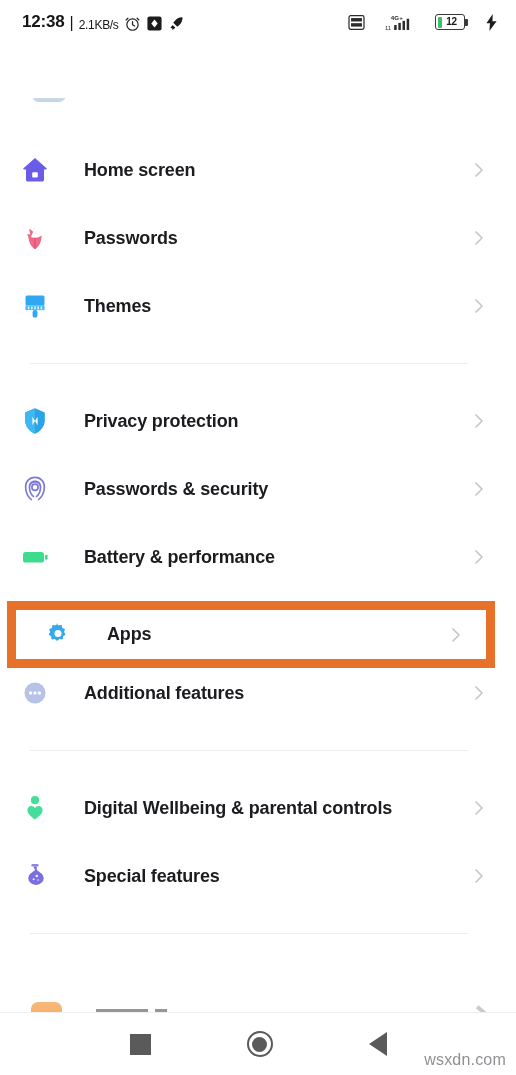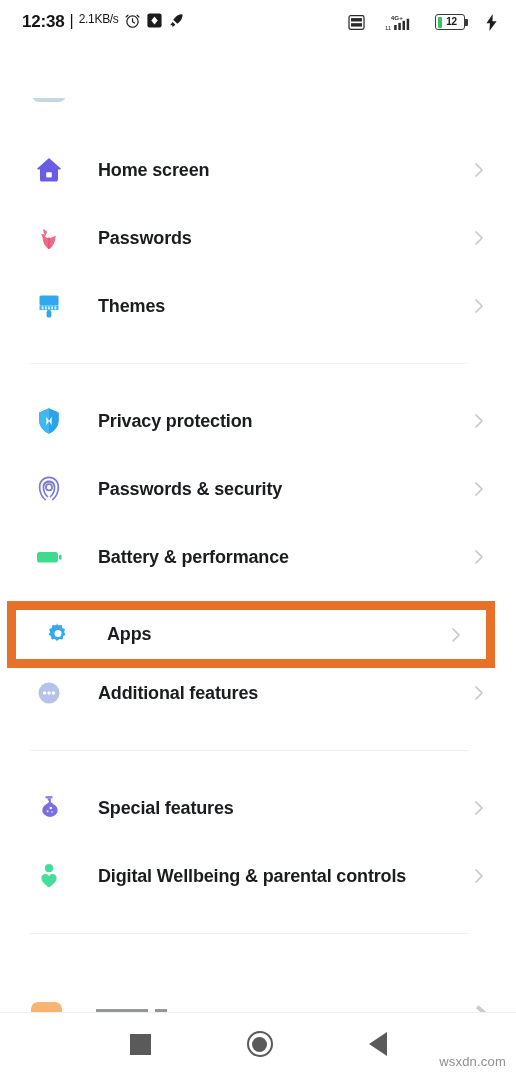--- a/index.html
+++ b/index.html
@@ -16,21 +16,21 @@
   }
 
   
   .statusbar {
     position:absolute; top:0; left:0;
     width:516px; height:44px;
     display:flex; align-items:center;
     justify-content:space-between;
     padding:0 18px 0 22px;
   }
-  .sb-left { display:flex; align-items:flex-start; gap:5px; }
+  .sb-left { display:flex; align-items:flex-end; gap:5px; }
   .sb-clock {
     font-size:17px; font-weight:bold; color:#151515;
     letter-spacing:-0.2px;
   }
   .sb-sep { font-size:16px; color:#151515; font-weight:400; }
   .sb-speed { font-size:12px; font-weight:normal; color:#151515; letter-spacing:-0.3px; }
   .sb-ico { display:inline-flex; align-items:center; justify-content:center; }
   .sb-right { display:flex; align-items:center; gap:20px; }
 
   .batt {
@@ -73,21 +73,21 @@
     position:absolute; left:32px; top:-16px;
     width:34px; height:20px; border-radius:0 0 7px 7px;
     background:linear-gradient(#dfe9f2,#b9cddd);
     opacity:.85;
   }
 
   .row {
     position:relative;
     height:68px;
     display:flex; align-items:center;
-    padding:0 28px 0 30px;
+    padding:0 28px 0 16px;
   }
   .row .icon {
     width:38px; height:38px;
     display:flex; align-items:center; justify-content:center;
     flex:0 0 38px;
   }
   .row .label {
     margin-left:30px;
     font-size:18px;
     font-weight:bold;
@@ -168,21 +168,21 @@
   }
   .nav-back {
     width:0; height:0;
     border-top:12px solid transparent;
     border-bottom:12px solid transparent;
     border-right:18px solid #5a5a5a;
   }
 
   .watermark {
     position:absolute; right:10px; bottom:6px;
-    font-size:13px; color:#8e9093;
+    font-size:16px; color:#8e9093;
     letter-spacing:.2px;
   }
 </style>
 </head>
 <body>
 
 <div class="phone">
 
   <div class="statusbar">
     <div class="sb-left">
@@ -386,43 +386,43 @@
       </div>
     </div>
 
     <div class="divider"></div>
 
     <div>
 
       <div class="row">
         <span class="icon">
           <svg width="32" height="32" viewBox="0 0 32 32">
+            <circle cx="16" cy="8.2" r="4.1" fill="#44dd9a"></circle>
+            <path d="M16 27.4c-3.8-2.7-7.6-5.6-7.6-9.4 0-2.3 1.7-4.1 3.9-4.1 1.6 0 2.9.9 3.7 2.2.8-1.3 2.1-2.2 3.7-2.2 2.2 0 3.9 1.8 3.9 4.1 0 3.8-3.8 6.7-7.6 9.4z" fill="#44dd9a"></path>
+          </svg>
+        </span>
+        <span class="label">Digital Wellbeing &amp; parental controls</span>
+        <span class="chev">
+          <svg width="18" height="18" viewBox="0 0 18 18">
+              <path d="M6 3 12 9 6 15" fill="none" stroke="#c5c7ca" stroke-width="1.7" stroke-linecap="round" stroke-linejoin="round"></path>
+            </svg>
+        </span>
+      </div>
+
+      <div class="row">
+        <span class="icon">
+          <svg width="32" height="32" viewBox="0 0 32 32">
             <rect x="12.4" y="4" width="7.2" height="2.6" rx="1.3" fill="#8f86e6"></rect>
             <path d="M14.2 6.6h3.6v3.3l4.6 3.6c2.8 2.2 3 6.6.4 9.1a8 8 0 0 1-11.6 0c-2.6-2.5-2.4-6.9.4-9.1l4.6-3.6z" fill="#7a6ee0"></path>
             <circle cx="17.8" cy="16" r="1.3" fill="#ffffff" opacity=".9"></circle>
             <circle cx="14.6" cy="19.2" r="1" fill="#ffffff" opacity=".9"></circle>
             <circle cx="19" cy="20" r=".8" fill="#ffffff" opacity=".9"></circle>
           </svg>
         </span>
         <span class="label">Special features</span>
-        <span class="chev">
-          <svg width="18" height="18" viewBox="0 0 18 18">
-              <path d="M6 3 12 9 6 15" fill="none" stroke="#c5c7ca" stroke-width="1.7" stroke-linecap="round" stroke-linejoin="round"></path>
-            </svg>
-        </span>
-      </div>
-
-      <div class="row">
-        <span class="icon">
-          <svg width="32" height="32" viewBox="0 0 32 32">
-            <circle cx="16" cy="8.2" r="4.1" fill="#44dd9a"></circle>
-            <path d="M16 27.4c-3.8-2.7-7.6-5.6-7.6-9.4 0-2.3 1.7-4.1 3.9-4.1 1.6 0 2.9.9 3.7 2.2.8-1.3 2.1-2.2 3.7-2.2 2.2 0 3.9 1.8 3.9 4.1 0 3.8-3.8 6.7-7.6 9.4z" fill="#44dd9a"></path>
-          </svg>
-        </span>
-        <span class="label">Digital Wellbeing &amp; parental controls</span>
         <span class="chev">
           <svg width="18" height="18" viewBox="0 0 18 18">
               <path d="M6 3 12 9 6 15" fill="none" stroke="#c5c7ca" stroke-width="1.7" stroke-linecap="round" stroke-linejoin="round"></path>
             </svg>
         </span>
       </div>
     </div>
 
     <div class="divider"></div>
   </div>

